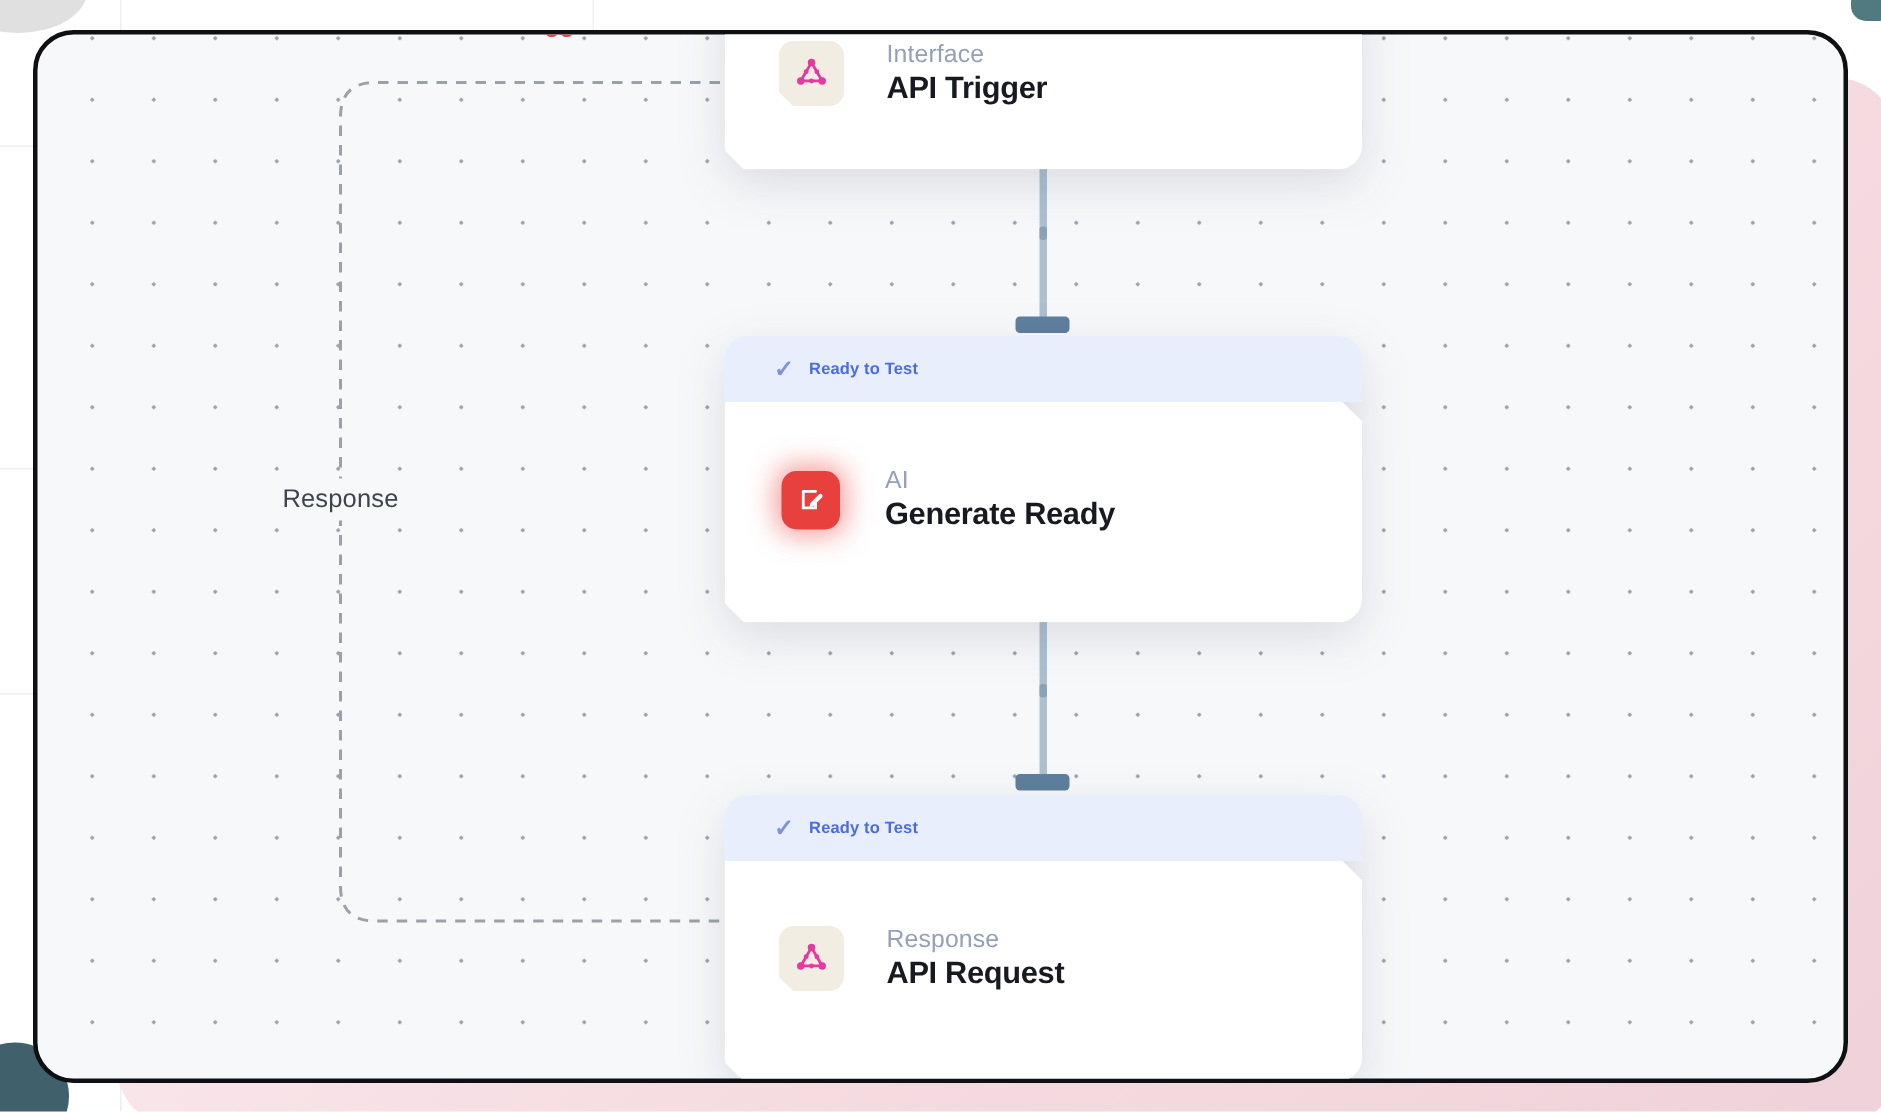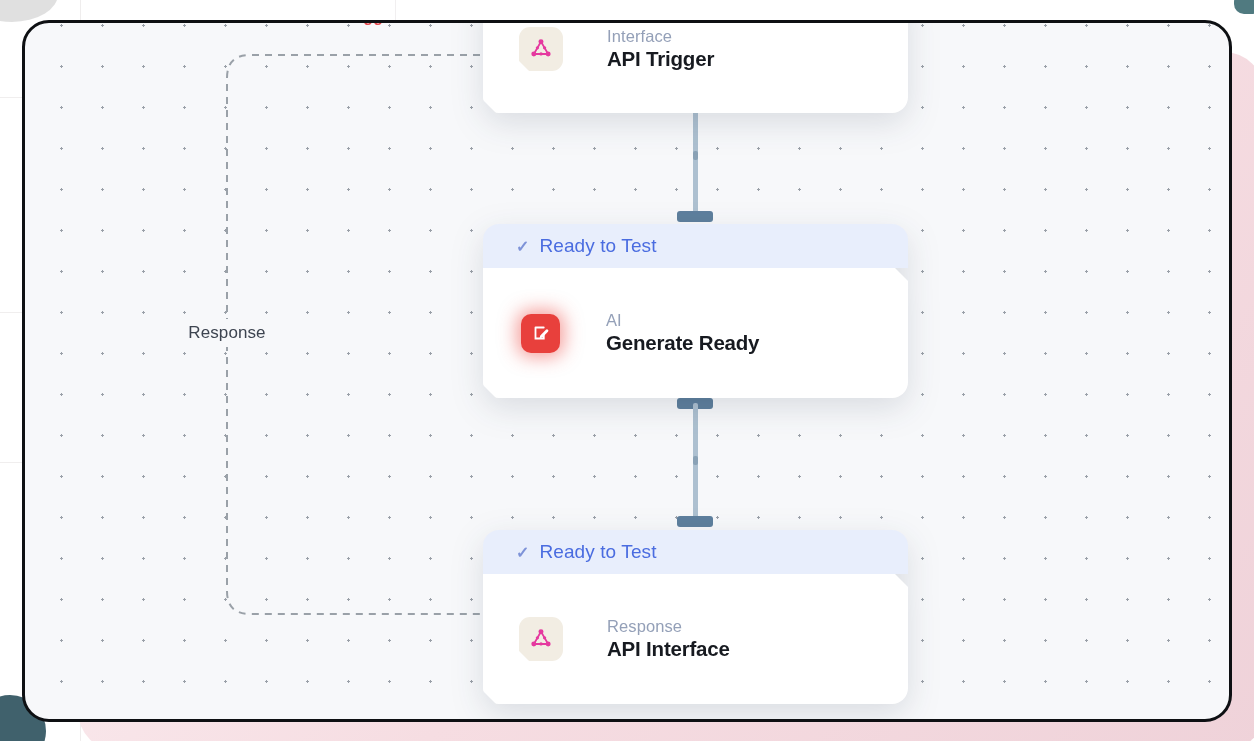--- a/index.html
+++ b/index.html
@@ -42,33 +42,33 @@
   
   .conn-line { position:absolute; width:5px; background:#adc0d0; border-radius:2px; }
   .conn-cap  { position:absolute; width:36px; height:11px; background:#5e7f9d; border-radius:3px; }
   .conn-mid  { position:absolute; width:5px; height:9px; background:#8aa2b6; border-radius:2px; }
 
   
   .node { position:absolute; width:425px; filter:drop-shadow(0 10px 16px rgba(25,35,60,.13)); }
   .node-badge { height:44px; background:#e8eefc; border-radius:16px 16px 0 0;
     display:flex; align-items:center; padding-left:33px; gap:10px; }
   .badge-check { color:#7e93d8; font-size:16px; font-weight:700; }
-  .badge-text { color:#4a6ce0; font-size:19px; font-weight:400; letter-spacing:.1px; }
-  .node-body { position:relative; height:130px; background:#ffffff;
+  .badge-text { color:#4a6ce0; font-size:11px; font-weight:700; letter-spacing:.1px; }
+  .node-body { position:relative; height:147px; background:#ffffff;
     border-radius:0 0 16px 16px;
     clip-path:polygon(0 0, calc(100% - 13px) 0, 100% 13px, 100% 100%, 13px 100%, 0 calc(100% - 13px)); }
   .node-body.no-badge { border-radius:16px; clip-path:polygon(0 0,100% 0,100% 100%,13px 100%,0 calc(100% - 13px)); }
   .node-row { position:absolute; left:36px; display:flex; align-items:center; gap:28px; }
   .icon-tile { width:44px; height:44px; background:#f2ede3; border-radius:11px;
     display:flex; align-items:center; justify-content:center;
     clip-path:polygon(0 0,100% 0,100% 100%,10px 100%,0 calc(100% - 10px)); }
   .icon-red { width:39px; height:39px; background:#e8403c; border-radius:10px; margin:0 2px;
     display:flex; align-items:center; justify-content:center;
     box-shadow:0 0 18px 4px rgba(236,62,56,.5); }
-  .node-text { display:flex; flex-direction:column; gap:1px;margin-left:16px; }
+  .node-text { display:flex; flex-direction:column; gap:1px; }
   .cat { font-size:16.5px; font-weight:500; color:#94a0b8; letter-spacing:.1px; }
   .title { font-size:20.5px; font-weight:600; color:#171a20; letter-spacing:-.2px; }
 </style>
 </head>
 <body>
 
 <div class="stage">
 
   <div class="hairline-v1"></div>
   <div class="hairline-v2"></div>
@@ -155,20 +155,20 @@
               <circle cx="12" cy="5.2" r="2.3" fill="#e5399f"></circle>
               <circle cx="18.6" cy="16.6" r="2.3" fill="#e5399f"></circle>
               <circle cx="5.4" cy="16.6" r="2.3" fill="#e5399f"></circle>
               <circle cx="8.7" cy="10.9" r="1.5" fill="#e5399f"></circle>
               <circle cx="15.3" cy="10.9" r="1.5" fill="#e5399f"></circle>
               <circle cx="12" cy="16.6" r="1.5" fill="#e5399f"></circle>
             </svg>
           </span>
           <span class="node-text">
             <span class="cat">Response</span>
-            <span class="title">API Interface</span>
+            <span class="title">API Request</span>
           </span>
         </div>
       </div>
     </div>
 
   </div>
 </div>
 
 </body></html>

